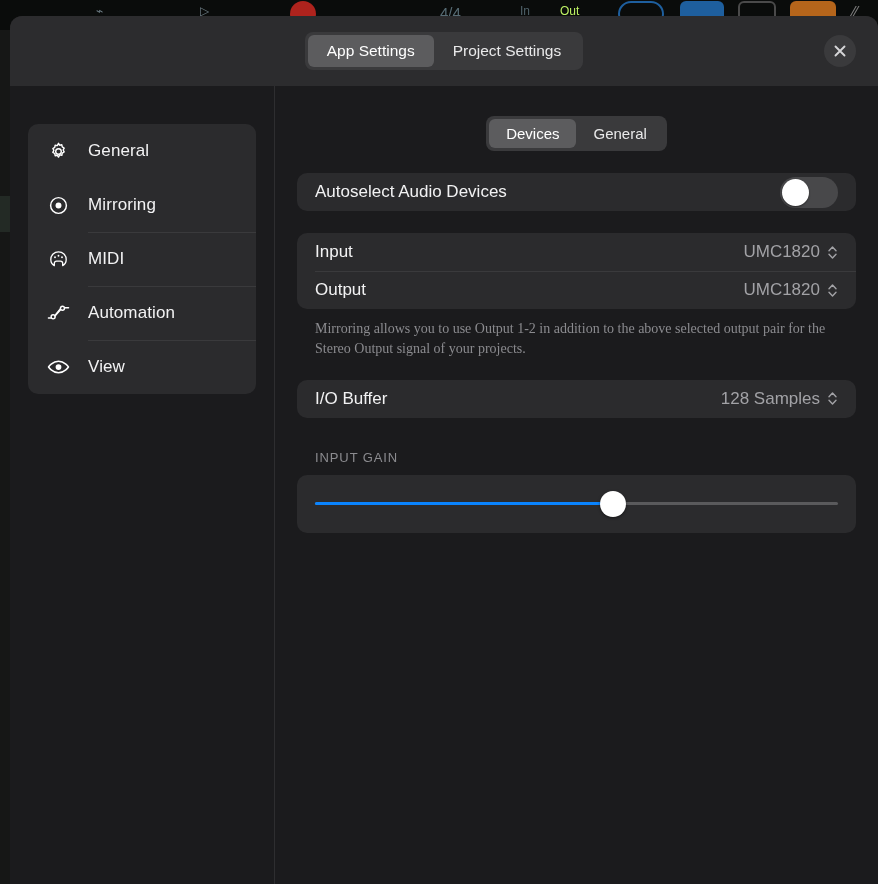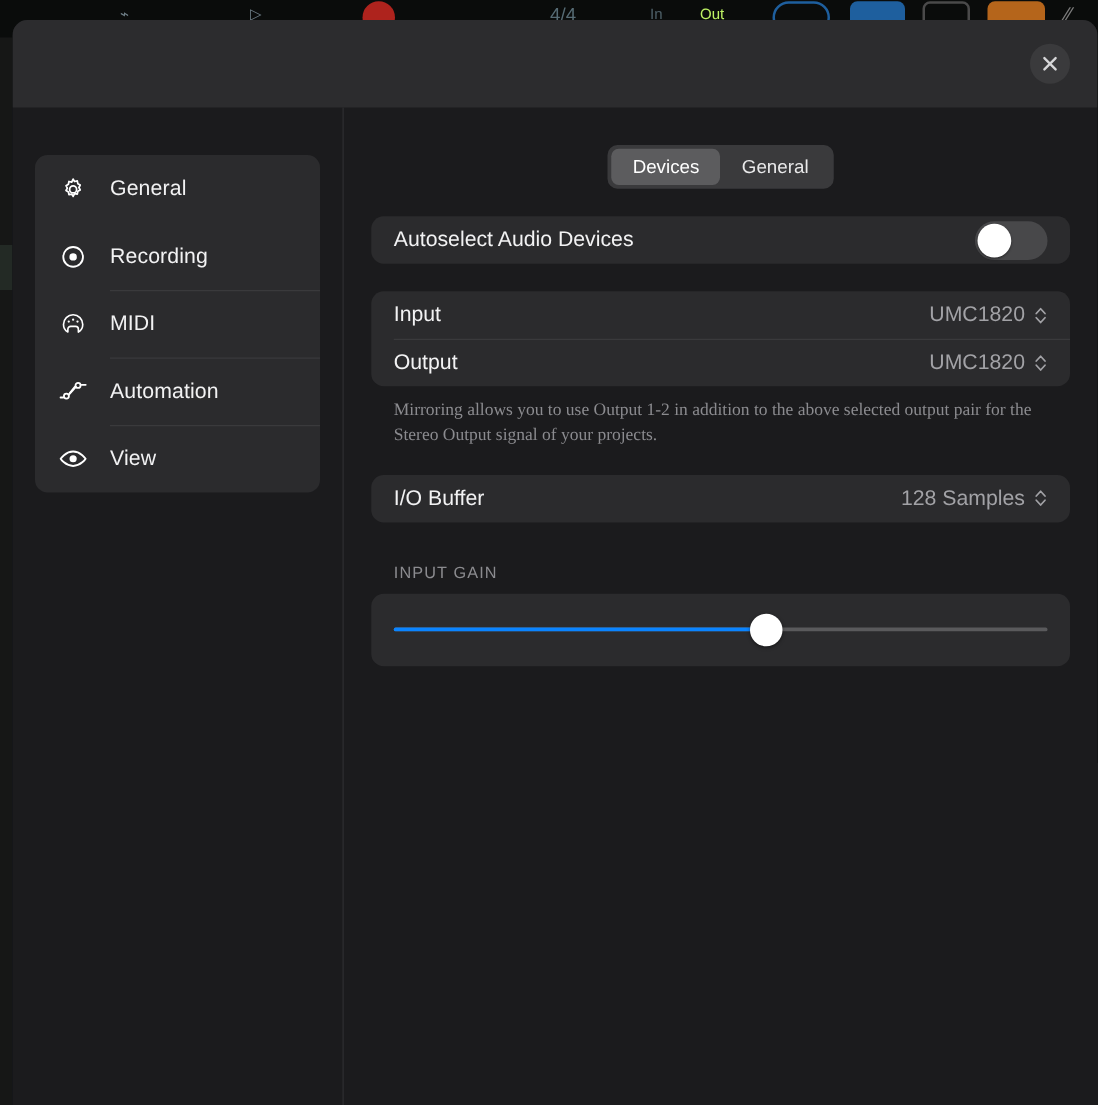--- a/index.html
+++ b/index.html
@@ -250,20 +250,24 @@
     <div class="bg-chip" style="left:790px; width:46px; height:28px; background:#b5651b;"></div>
     <span class="bg-icon-faint" style="left:852px; color:#7d7d7d; font-size:16px;">⁄⁄</span>
   </div>
   <div id="bg-left-strip"></div>
   <div id="bg-left-block"></div>
 </div>
 
 <div id="settings-modal">
 
   <div id="modal-header">
+    <div id="scope-switch">
+      <div class="scope-tab active">App Settings</div>
+      <div class="scope-tab">Project Settings</div>
+    </div>
     <div id="close-button">
       <svg width="16" height="16" viewBox="0 0 16 16">
         <path d="M3.5 3.5 L12.5 12.5 M12.5 3.5 L3.5 12.5" stroke="#d6d6d8" stroke-width="1.9" stroke-linecap="round" fill="none"></path>
       </svg>
     </div>
   </div>
 
   <div id="modal-body">
 
     <div id="sidebar">
@@ -280,21 +284,21 @@
         </div>
 
 
         <div class="nav-item">
           <span class="nav-icon">
             <svg width="21" height="21" viewBox="0 0 24 24" fill="none" stroke="currentColor" stroke-width="1.7">
               <circle cx="12" cy="12" r="9"></circle>
               <circle cx="12" cy="12" r="3.4" fill="currentColor" stroke="none"></circle>
             </svg>
           </span>
-          <span class="nav-label">Recording</span>
+          <span class="nav-label">Mirroring</span>
         </div>
 
         <div class="nav-item">
           <span class="nav-sep"></span>
           <span class="nav-icon">
             <svg width="21" height="21" viewBox="0 0 24 24" fill="none" stroke="currentColor" stroke-width="1.5">
               <path d="M3.2 12a8.8 8.8 0 1 1 17.6 0c0 3-1.6 5.6-4 7v-2.6a2.6 2.6 0 0 0-2.6-2.6h-4.4A2.6 2.6 0 0 0 7.2 16.4V19c-2.4-1.4-4-4-4-7z" stroke-linejoin="round"></path>
               <circle cx="8" cy="9.4" r="1.05" fill="currentColor" stroke="none"></circle>
               <circle cx="12" cy="7.7" r="1.05" fill="currentColor" stroke="none"></circle>
               <circle cx="16" cy="9.4" r="1.05" fill="currentColor" stroke="none"></circle>

